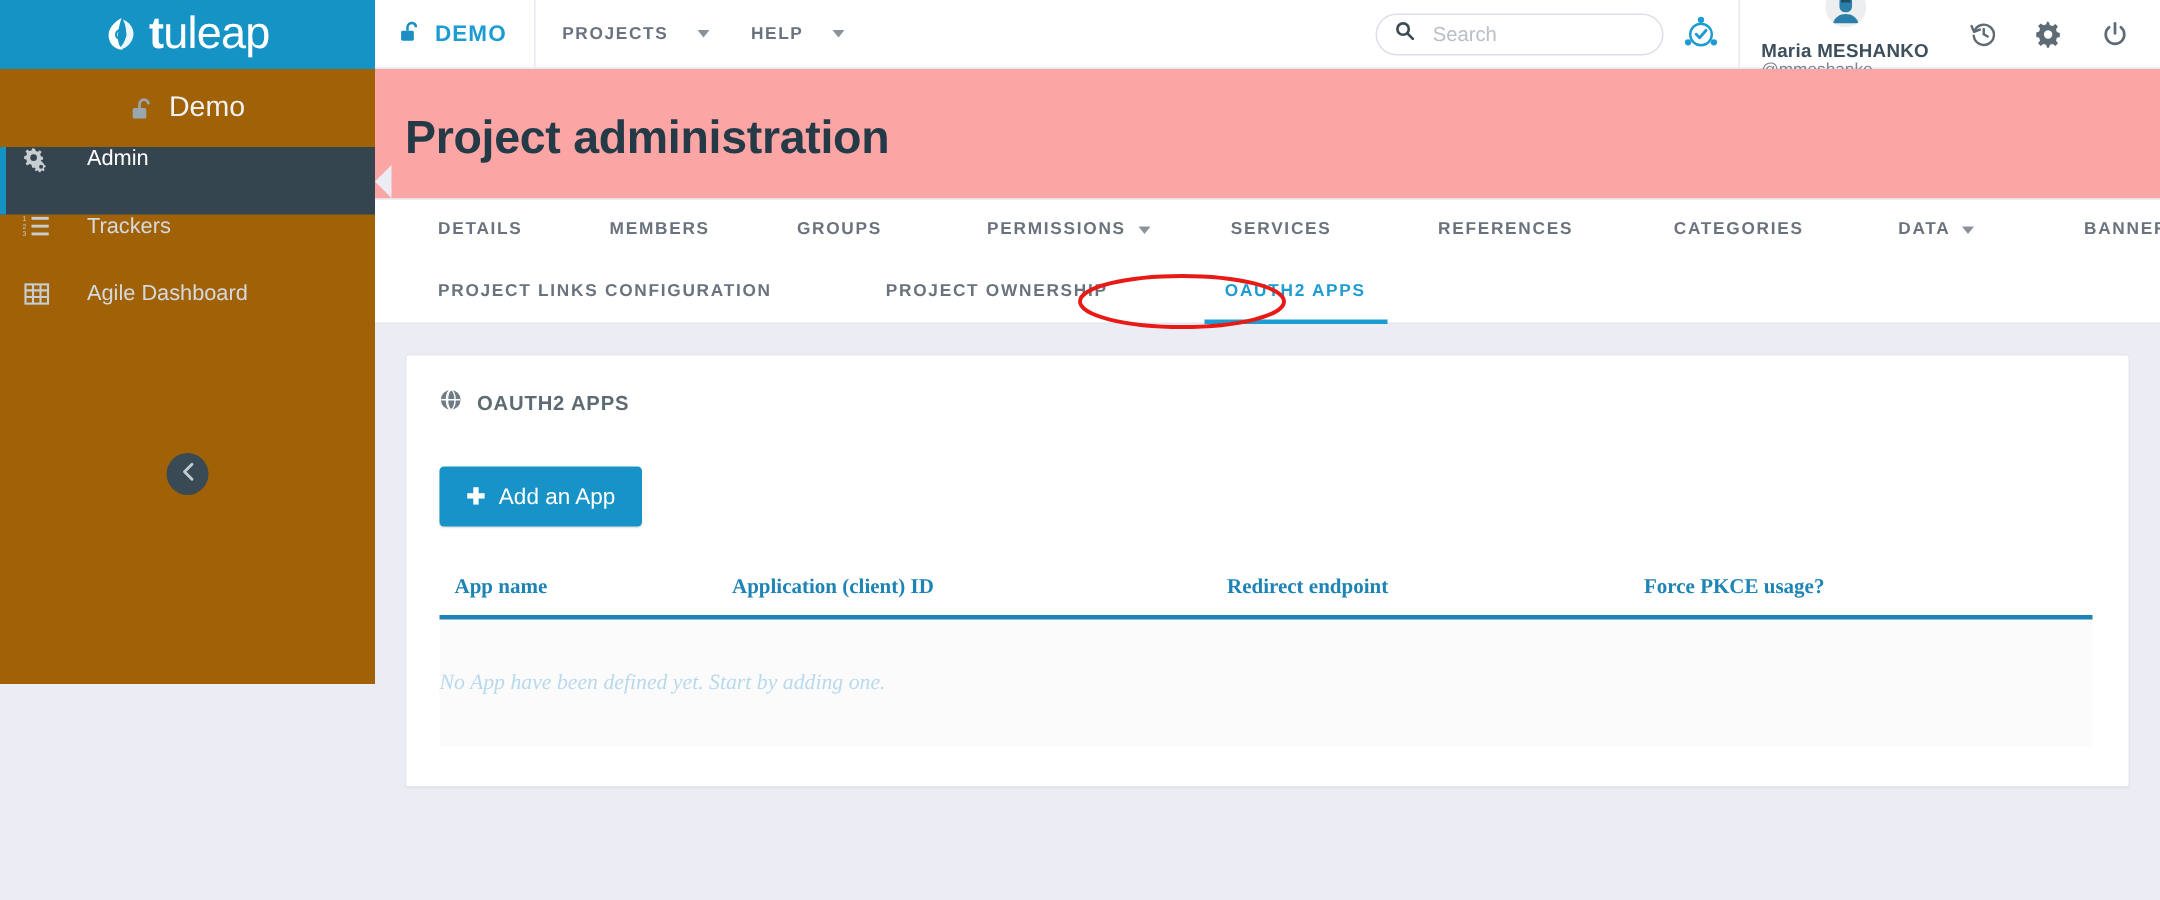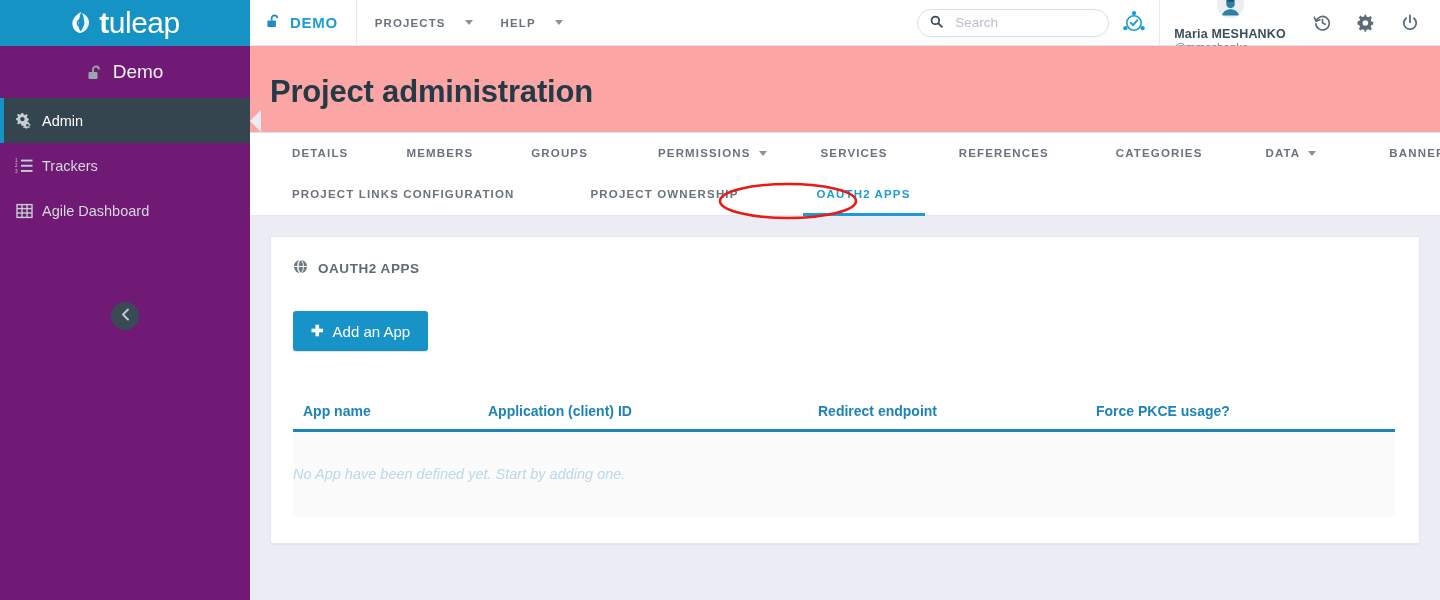--- a/index.html
+++ b/index.html
@@ -8,22 +8,22 @@
     font-family: "Liberation Sans", sans-serif;
     background: #ecedf4;
     overflow: hidden;
   }
 
   
   .app { position: relative; width: 1440px; height: 600px; display: flex; }
 
   
   .sidebar {
-    width: 250px; height: 600px;
-    background: #701a75;
+    width: 250px; height: 456px;
+    background: #a16207;
     flex: 0 0 250px;
     position: relative;
     z-index: 5;
   }
   .brand {
     height: 46px; background: #1593c4;
     display: flex; align-items: center; justify-content: center;
   }
   .brand-logo { display: flex; align-items: center; gap: 7px; }
   .brand-mark { width: 22px; height: 24px; position: relative; }
@@ -33,22 +33,22 @@
   }
   .brand-text b { font-weight: 700; }
 
   .project-name {
     height: 52px; display: flex; align-items: center; justify-content: center;
     gap: 9px; color: #f0f2f4; font-size: 19px; font-weight: 400;
   }
   .project-lock { display: inline-flex; }
 
   .nav-item {
-    height: 45px; display: flex; align-items: center;
-    padding-left: 14px; gap: 8px;
+    height: 45px; display: flex; align-items: flex-start;
+    padding-left: 14px; gap: 24px;
     color: #d3d9dc; font-size: 14.5px; cursor: pointer;
     position: relative;
   }
   .nav-item .nav-ico { width: 20px; display: flex; justify-content: center; color: #c7ced2; }
   .nav-item.active {
     background: #344550;
     color: #ffffff;
   }
   .nav-item.active::before {
     content: ""; position: absolute; left: 0; top: 0; bottom: 0; width: 4px;
@@ -177,21 +177,21 @@
   }
   .btn-add {
     display: inline-flex; align-items: center; gap: 9px;
     background: #1793c8; color: #fff; border: none; border-radius: 3px;
     font-size: 15px; font-weight: 400; padding: 11px 18px;
     font-family: "Liberation Sans", sans-serif; cursor: pointer;
     box-shadow: 0 1px 1px rgba(0,0,0,0.12);
   }
   .btn-add .plus { font-size: 15px; font-weight: 700; }
 
-  table.apps { width: 100%; border-collapse: collapse; margin-top: 52px; }
+  table.apps { width: 100%; border-collapse: collapse; margin-top: 33px; font-family: Liberation Serif, serif; }
   table.apps th {
     text-align: left; color: #1d84b5; font-size: 14px; font-weight: 700;
     padding: 0 0 10px 10px; border-bottom: 3px solid #1d84b5;
   }
   table.apps td.empty {
     background: #fbfbfc; color: #b9d9ec; font-style: italic; font-size: 14.5px;
     text-align: left; height: 86px; vertical-align: middle;
   }
 </style>
 </head>

